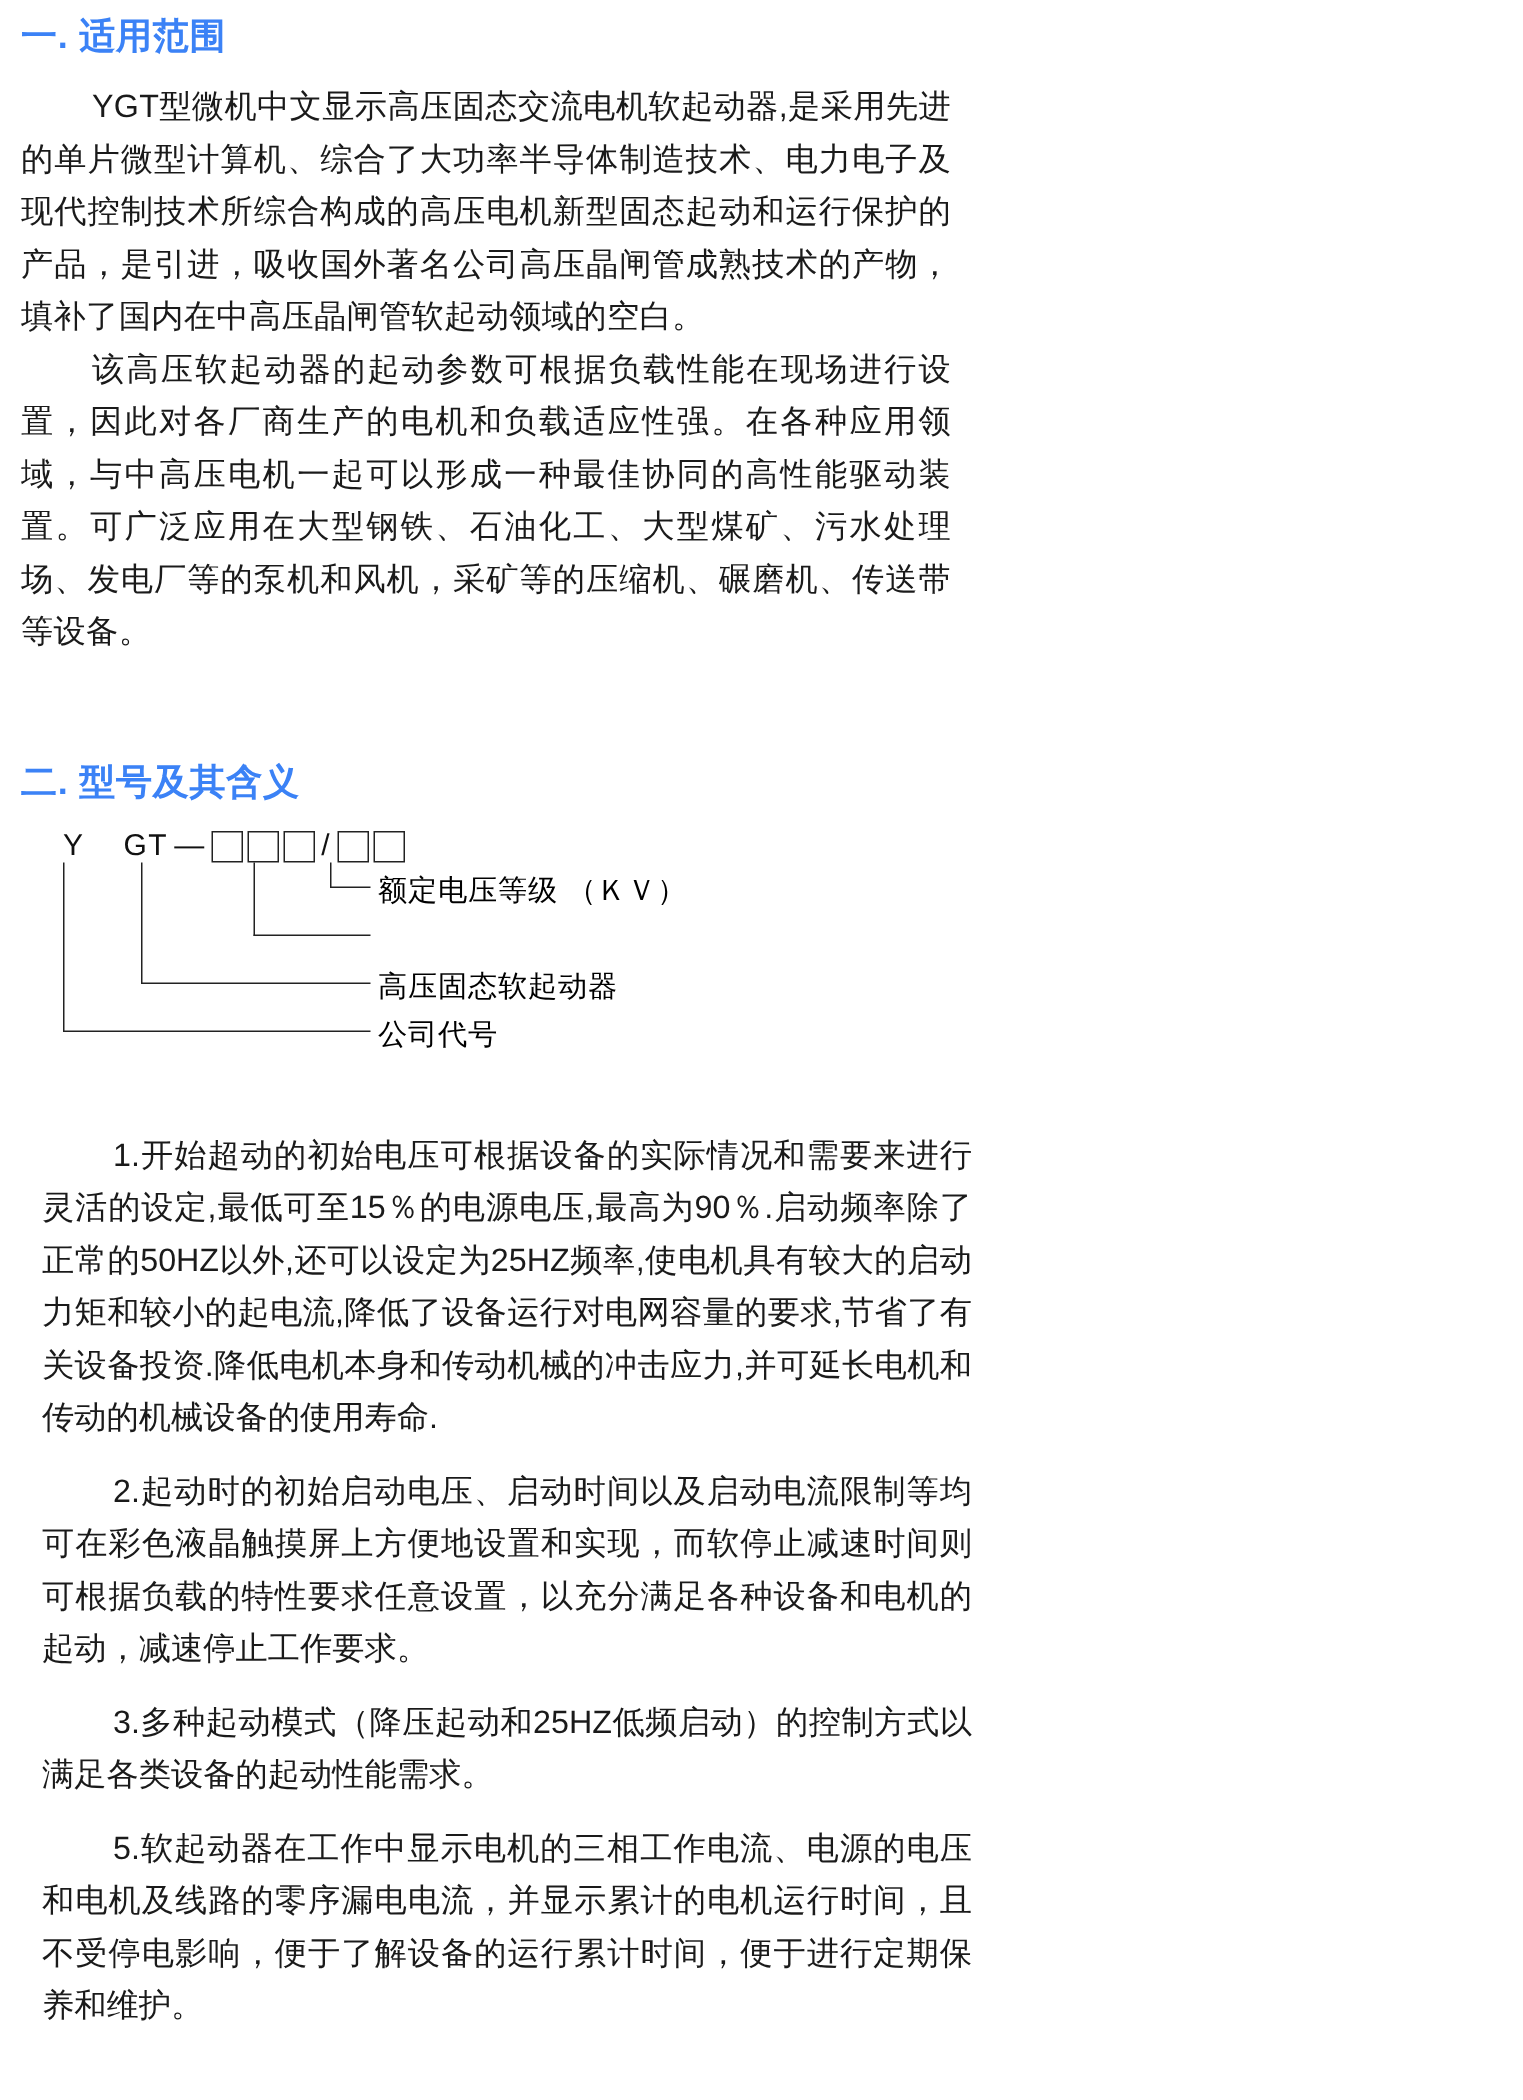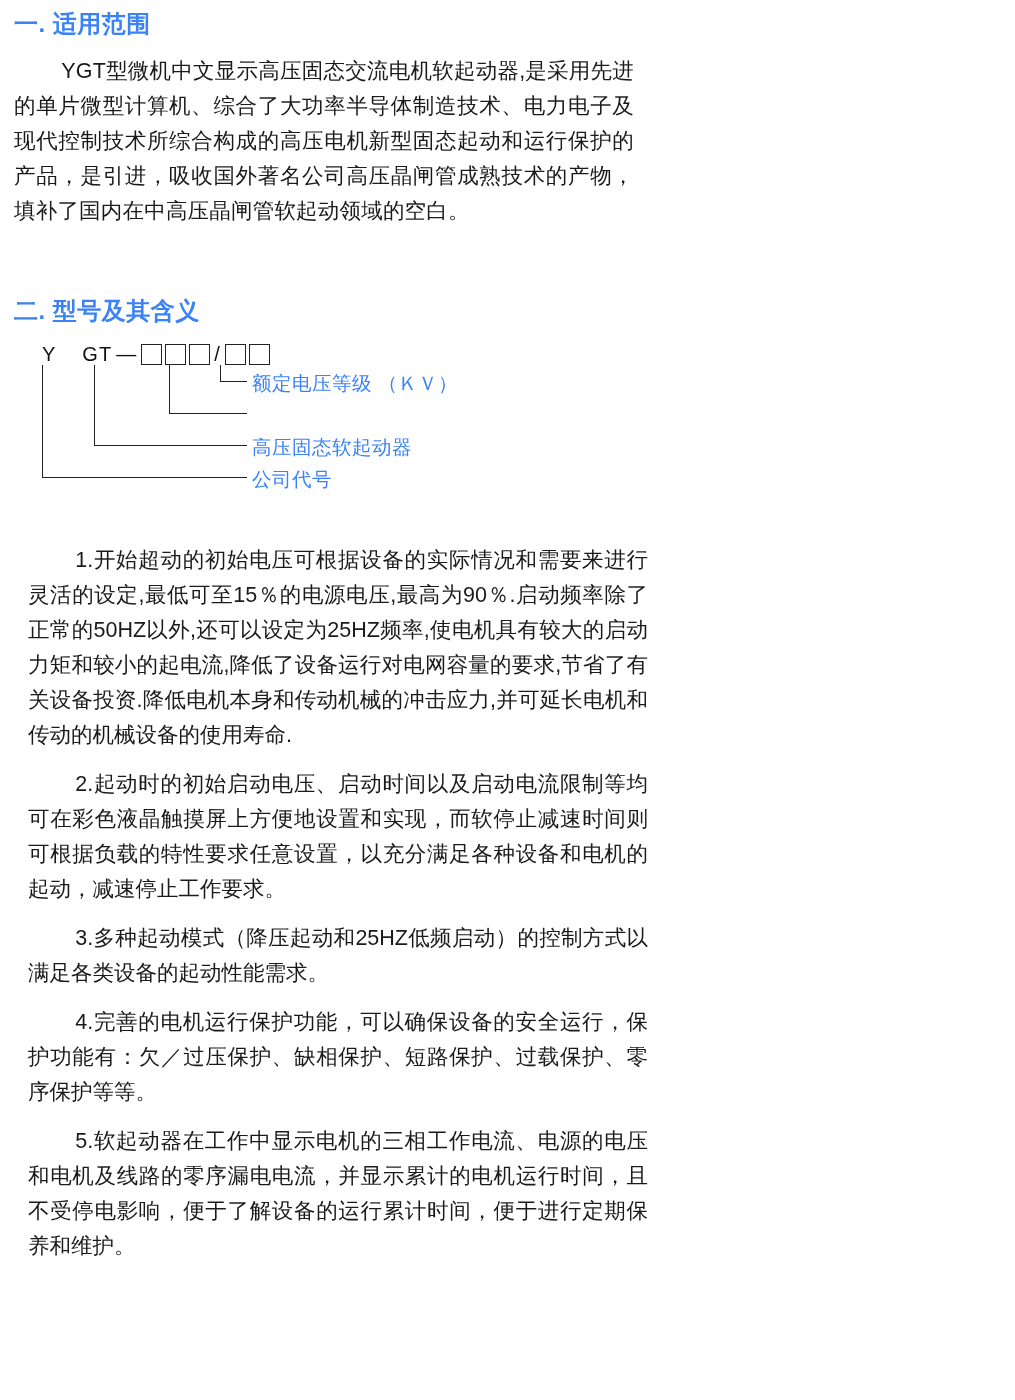--- a/index.html
+++ b/index.html
@@ -82,21 +82,21 @@
 
   .lead-line {
     position: absolute;
     border-left: 1.6px solid #222;
     border-bottom: 1.6px solid #222;
   }
   .lead-label {
     position: absolute;
     font-size: 19.5px;
     white-space: nowrap;
-    color: #3b82f6;
+    color: #000000;
     letter-spacing: 0.5px;
   }
 
   
   .features p {
     font-size: 21.5px;
     line-height: 35px;
     margin: 14px;
     text-indent: 2.2em;
     text-align: justify;
@@ -107,20 +107,21 @@
 </style>
 </head>
 <body>
 
 <div class="page">
   <div class="content">
 
     <div class="section-1">
       <h2 class="section-title">一. 适用范围</h2>
       <p class="para indent">YGT型微机中文显示高压固态交流电机软起动器,是采用先进的单片微型计算机、综合了大功率半导体制造技术、电力电子及现代控制技术所综合构成的高压电机新型固态起动和运行保护的产品，是引进，吸收国外著名公司高压晶闸管成熟技术的产物，填补了国内在中高压晶闸管软起动领域的空白。</p>
+      <p class="para indent">该高压软起动器的起动参数可根据负载性能在现场进行设置，因此对各厂商生产的电机和负载适应性强。在各种应用领域，与中高压电机一起可以形成一种最佳协同的高性能驱动装置。可广泛应用在大型钢铁、石油化工、大型煤矿、污水处理场、发电厂等的泵机和风机，采矿等的压缩机、碾磨机、传送带等设备。</p>
     </div>
 
     <div class="gap-big"></div>
 
     <div class="section-2">
       <h2 class="section-title">二. 型号及其含义</h2>
 
       <div class="model-diagram">
 
         <div class="code-row">
@@ -146,20 +147,19 @@
       </div>
     </div>
 
     <div class="gap-mid"></div>
 
     <div class="section-3">
       <div class="features">
         <p>1.开始超动的初始电压可根据设备的实际情况和需要来进行灵活的设定,最低可至15％的电源电压,最高为90％.启动频率除了正常的50HZ以外,还可以设定为25HZ频率,使电机具有较大的启动力矩和较小的起电流,降低了设备运行对电网容量的要求,节省了有关设备投资.降低电机本身和传动机械的冲击应力,并可延长电机和传动的机械设备的使用寿命.</p>
         <p>2.起动时的初始启动电压、启动时间以及启动电流限制等均可在彩色液晶触摸屏上方便地设置和实现，而软停止减速时间则可根据负载的特性要求任意设置，以充分满足各种设备和电机的起动，减速停止工作要求。</p>
         <p>3.多种起动模式（降压起动和25HZ低频启动）的控制方式以满足各类设备的起动性能需求。</p>
-        <p>4.完善的电机运行保护功能，可以确保设备的安全运行，保护功能有：欠／过压保护、缺相保护、短路保护、过载保护、零序保护等等。</p>
         <p>5.软起动器在工作中显示电机的三相工作电流、电源的电压和电机及线路的零序漏电电流，并显示累计的电机运行时间，且不受停电影响，便于了解设备的运行累计时间，便于进行定期保养和维护。</p>
 
       </div>
     </div>
 
   </div>
 </div>
 
 </body></html>

